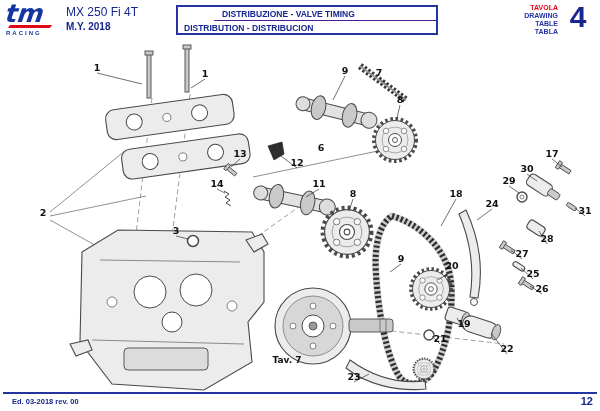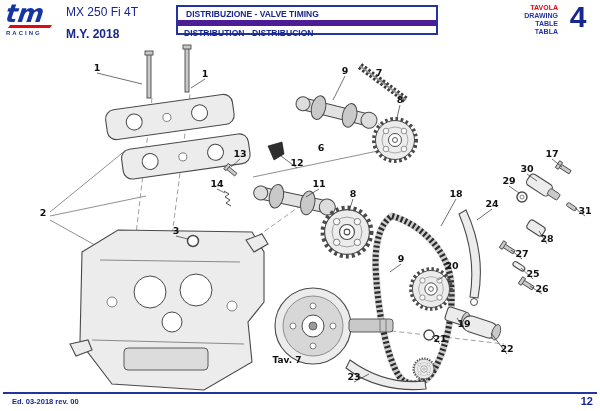--- a/index.html
+++ b/index.html
@@ -7,25 +7,25 @@
         font-family:"Liberation Sans",sans-serif;}
   
   .logo{position:absolute;left:6px;top:2px;width:56px;height:36px;}
   .logo-tm{font-family:"DejaVu Sans",sans-serif;font-style:italic;font-weight:bold;
            font-size:25px;line-height:23px;color:#1535a3;transform:skewX(-8deg);}
   .logo-swoosh{position:absolute;left:3px;top:23px;width:42px;height:3px;background:#e30613;
                transform:skewX(-35deg);}
   .logo-racing{margin-top:5px;font-size:6px;font-weight:bold;letter-spacing:2px;color:#1535a3;}
   .model-block{position:absolute;left:66px;top:5px;}
   .model{font-size:12px;font-weight:normal;color:#17278f;}
-  .my{margin-top:8px;font-size:12px;font-weight:bold;color:#17278f;}
+  .my{margin-top:2px;font-size:10px;font-weight:bold;color:#17278f;}
   .title-box{position:absolute;left:176px;top:5px;width:262px;height:30px;
              border:2px solid #2433a0;box-sizing:border-box;background:#fff;}
   .title-row{height:13px;display:flex;align-items:center;padding-left:8px;
-             font-size:8.5px;font-weight:bold;color:#17278f;border-bottom:6px solid #4c1d95;}
+             font-size:8.5px;font-weight:bold;color:#17278f;border-bottom:1px solid #4c1d95;margin-left:36px;}
   .title-row2{height:13px;display:flex;align-items:center;padding-left:6px;
               font-size:8.5px;font-weight:bold;color:#17278f;}
   .table-words{position:absolute;left:514px;top:4px;width:44px;text-align:right;}
   .tw{font-size:7px;line-height:8px;font-weight:bold;color:#2433a0;}
   .tw.red{color:#e30613;}
   .table-num{position:absolute;left:562px;top:0px;width:32px;text-align:center;
              font-size:30px;font-weight:bold;color:#17278f;}
   
   .footer-rule{position:absolute;left:3px;right:3px;top:392px;height:2px;background:#2433a0;}
   .footer-ed{position:absolute;left:12px;top:397px;font-size:7.5px;font-weight:bold;color:#17278f;}

